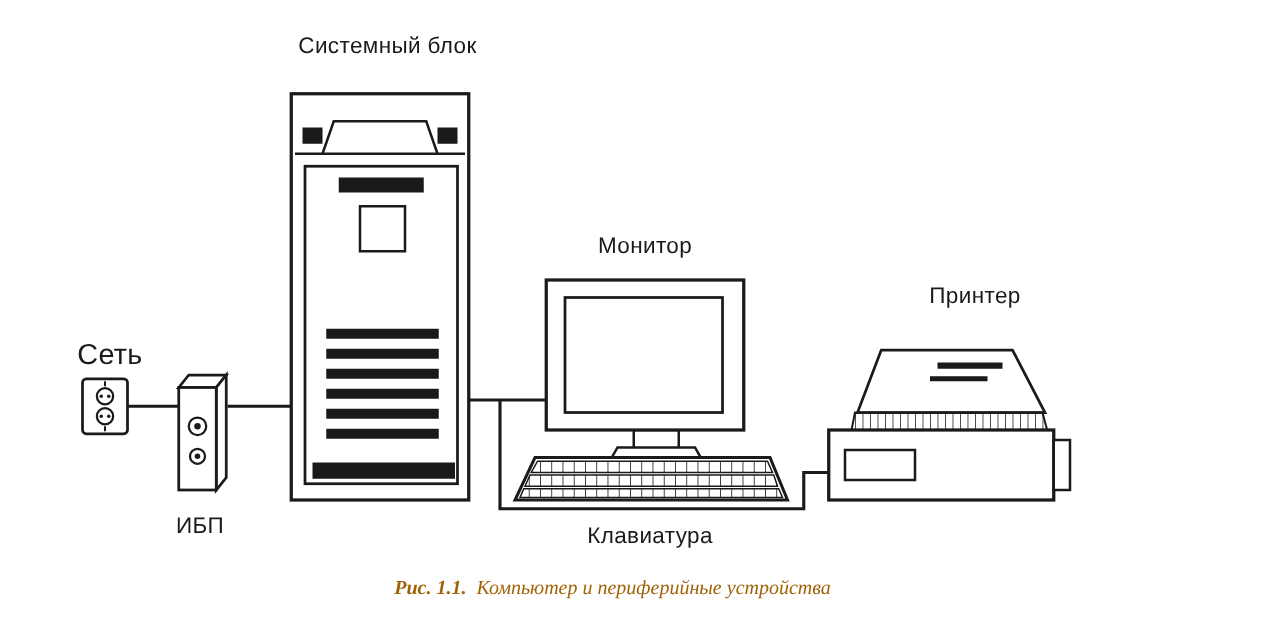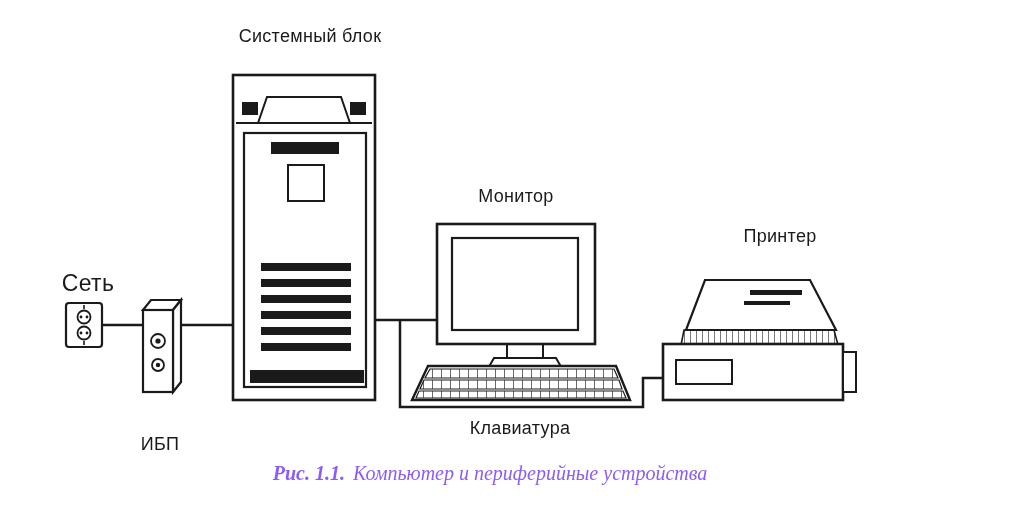--- a/index.html
+++ b/index.html
@@ -20,22 +20,22 @@
     text-align:center;
     color:#1a1a1a;
     white-space:nowrap;
   }
   .caption{
     position:absolute;
     left:180px;top:462px;width:620px;
     text-align:center;
     font-family:"Liberation Serif",serif;
     font-style:italic;
-    font-size:20px;
-    color:#8b5cf6;
+    font-size:16px;
+    color:#a16207;
   }
   .caption .pfx{font-weight:bold;margin-right:8px;}
 </style>
 </head>
 <body>
 
 <div class="stage">
 
   <svg width="1015" height="505" viewBox="0 0 1015 505">
     <defs>
@@ -125,21 +125,21 @@
       </g>
       <polygon points="684,330 834,330 838,345 681,345" fill="url(#feed)" stroke-width="1.6"></polygon>
       <rect x="663" y="344" width="180" height="56" stroke-width="2.6"></rect>
       <rect x="843" y="352" width="13" height="40" stroke-width="2"></rect>
       <rect x="676" y="360" width="56" height="24" fill="none" stroke-width="2"></rect>
     </g>
   </svg>
 
   <div class="lbl" style="left:215px;top:26px;width:190px;">Системный блок</div>
   <div class="lbl" style="left:58px;top:270px;width:60px;font-size:23px;">Сеть</div>
-  <div class="lbl" style="left:130px;top:434px;width:60px;">ИБП</div>
+  <div class="lbl" style="left:130px;top:410px;width:60px;">ИБП</div>
   <div class="lbl" style="left:437px;top:186px;width:158px;text-align:center;">Монитор</div>
   <div class="lbl" style="left:410px;top:418px;width:220px;">Клавиатура</div>
   <div class="lbl" style="left:700px;top:226px;width:160px;">Принтер</div>
 
   <div class="caption">
     <span class="pfx">Рис. 1.1.</span><span>Компьютер и периферийные устройства</span>
   </div>
 
 </div>
 

